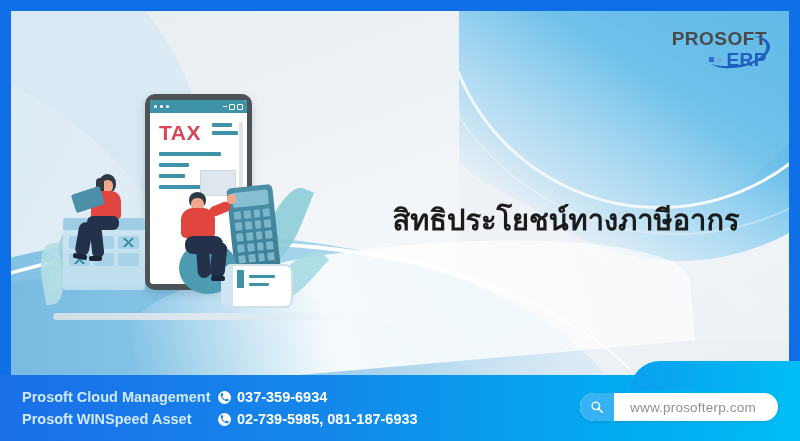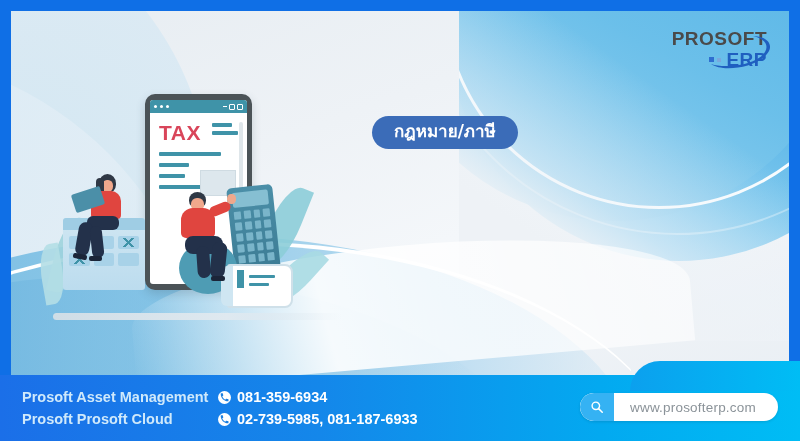--- a/index.html
+++ b/index.html
@@ -332,44 +332,44 @@
         <div style="position:absolute;left:56px;top:2px;width:9px;height:10px;border-radius:45%;background:#f0a88c;"></div>
         <div class="pants" style="position:absolute;left:14px;top:44px;width:38px;height:18px;border-radius:8px;"></div>
         <div class="pants" style="position:absolute;left:40px;top:50px;width:15px;height:36px;border-radius:7px;transform:rotate(6deg);"></div>
         <div class="pants" style="position:absolute;left:26px;top:54px;width:13px;height:32px;border-radius:7px;transform:rotate(-4deg);"></div>
         <div style="position:absolute;left:40px;top:84px;width:14px;height:5px;background:#1b2538;border-radius:2px;"></div>
       </div>
 
       <div class="ground"></div>
     </div>
 
-    <div class="badge">กฎหมาย/ภาษี</div>
 
     <div class="headline">
+      <span class="l1">สิทธิประโยชน์ทางภาษีอากร</span>
     </div>
 
   </div>
 
   <div class="footer">
     <div class="footer-curve"></div>
 
     <div class="contact">
       <div class="crow">
-        <span class="cname">Prosoft Asset Management</span>
+        <span class="cname">Prosoft Cloud Management</span>
         <span class="cnum">
           <span class="ph">
             <svg width="9" height="9" viewBox="0 0 24 24">
                 <path fill="#1b7fe0" d="M6.6 10.8c1.6 3.1 4.1 5.6 7.2 7.2l2.4-2.4c.3-.3.8-.4 1.2-.3 1.3.4 2.6.7 4 .7.7 0 1.2.5 1.2 1.2V21c0 .7-.5 1.2-1.2 1.2C10.9 22.2 1.8 13.1 1.8 1.8 1.8 1.1 2.3.6 3 .6h3.8c.7 0 1.2.5 1.2 1.2 0 1.4.2 2.7.7 4 .1.4 0 .9-.3 1.2l-2.4 2.4z"></path>
               </svg>
           </span>
-          <span>081-359-6934</span>
+          <span>037-359-6934</span>
         </span>
       </div>
       <div class="crow">
-        <span class="cname">Prosoft Prosoft Cloud</span>
+        <span class="cname">Prosoft WINSpeed Asset</span>
         <span class="cnum">
           <span class="ph">
             <svg width="9" height="9" viewBox="0 0 24 24">
                 <path fill="#1b7fe0" d="M6.6 10.8c1.6 3.1 4.1 5.6 7.2 7.2l2.4-2.4c.3-.3.8-.4 1.2-.3 1.3.4 2.6.7 4 .7.7 0 1.2.5 1.2 1.2V21c0 .7-.5 1.2-1.2 1.2C10.9 22.2 1.8 13.1 1.8 1.8 1.8 1.1 2.3.6 3 .6h3.8c.7 0 1.2.5 1.2 1.2 0 1.4.2 2.7.7 4 .1.4 0 .9-.3 1.2l-2.4 2.4z"></path>
               </svg>
           </span>
           <span>02-739-5985, 081-187-6933</span>
         </span>
       </div>
     </div>

